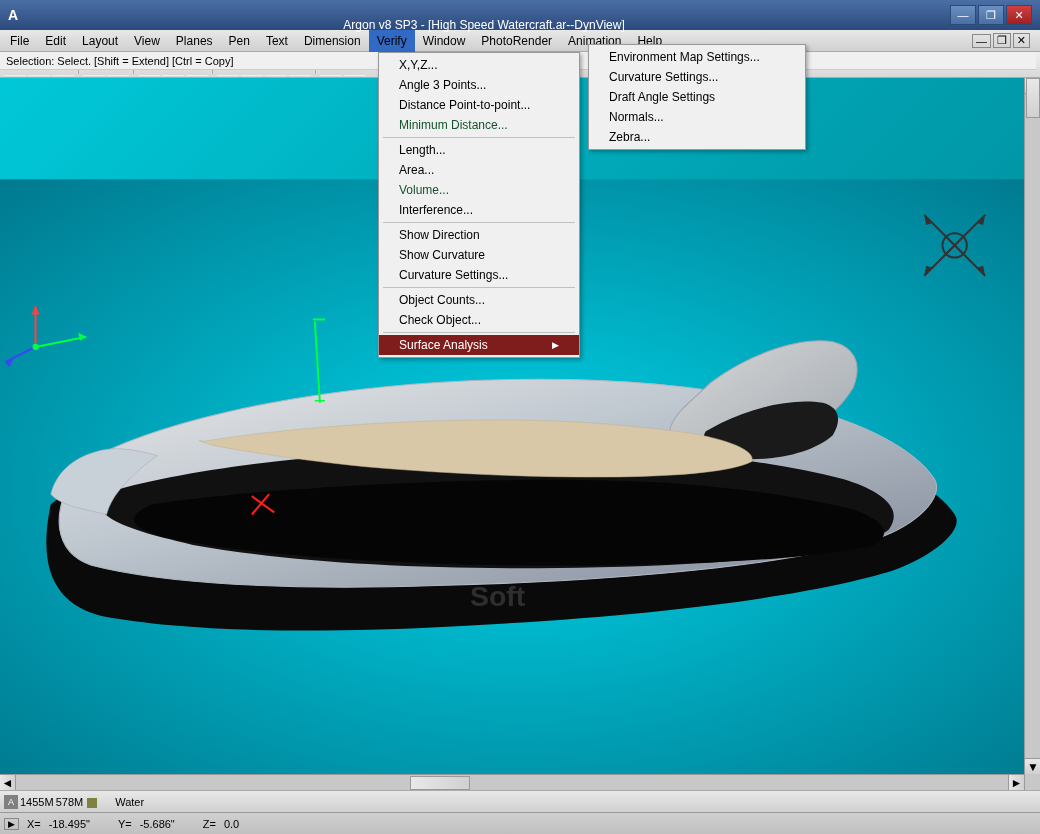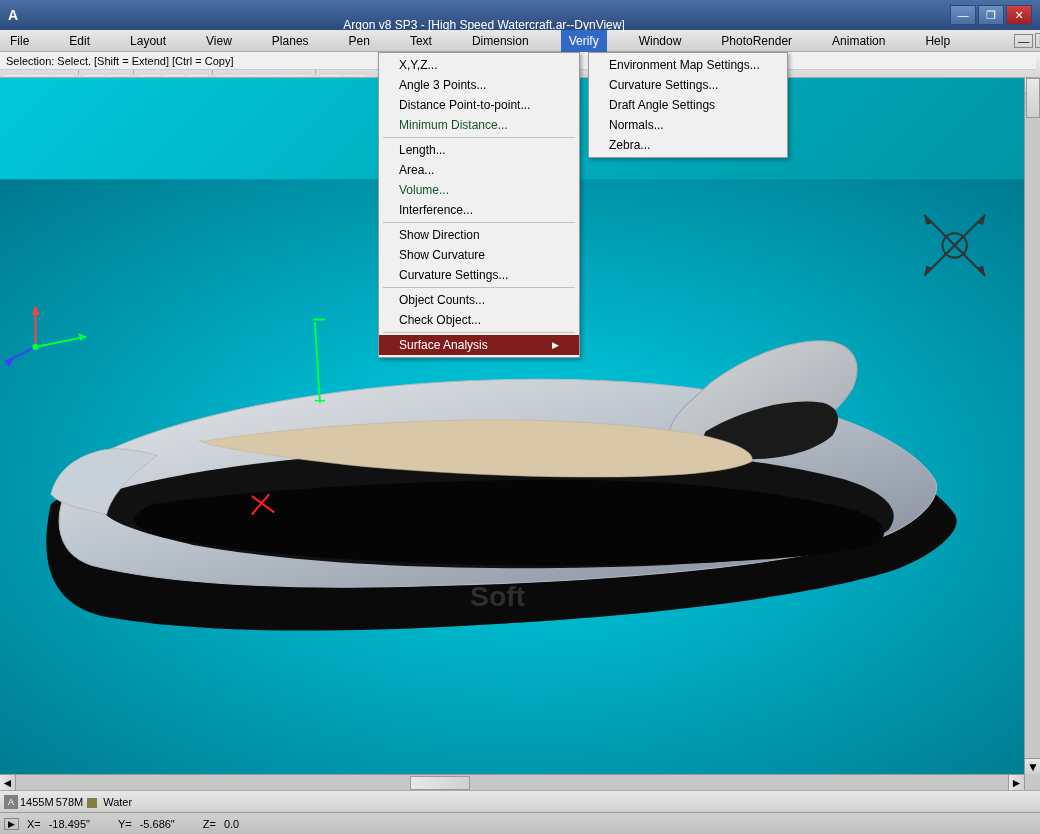--- a/index.html
+++ b/index.html
@@ -30,34 +30,33 @@
 
     
     #menu-bar {
       width: 100%;
       height: 22px;
       background: linear-gradient(to bottom, #e8e8e8, #d0d0d0);
       border-bottom: 1px solid #aaa;
       display: flex;
       align-items: center;
       padding: 0 2px;
-      gap: 24px;
     }
     .menu-item {
       padding: 2px 8px;
       height: 22px;
       display: flex; align-items: center;
       cursor: pointer;
       font-size: 12px;
       color: #000;
       position: relative;
     }
     .menu-item:hover, .menu-item.active {
       background: #316ac5;
-      color: #ffffff;
+      color: #000000;
     }
     
     #toolbar {
       width: 100%;
       height: 26px;
       background: linear-gradient(to bottom, #f0f0f0, #d8d8d8);
       border-bottom: 1px solid #aaa;
       display: flex;
       align-items: center;
       padding: 0 4px;
@@ -193,23 +192,23 @@
       background: #316ac5;
       color: white;
     }
     .dropdown-item.disabled { color: #14532d; cursor: default; }
     .dropdown-sep { height: 1px; background: #c0c0c0; margin: 2px 4px; }
     .dropdown-arrow { font-size: 9px; }
 
     
     #surface-submenu {
       position: absolute;
-      top: 52px;
+      top: 44px;
       left: 588px;
-      width: 200px;
+      width: 218px;
       background: #f0f0f0;
       border: 1px solid #999;
       box-shadow: 2px 2px 4px rgba(0,0,0,0.3);
       z-index: 1001;
       padding: 2px 0;
     }
 
     
     #selection-status {
       position: absolute;
@@ -381,21 +380,21 @@
   <div id="scroll-bottom-thumb"></div>
   <div style="position:absolute;right:0;width:16px;height:16px;background:linear-gradient(to right,#e8e8e8,#d0d0d0);border-left:1px solid #999;display:flex;align-items:center;justify-content:center;cursor:pointer;">►</div>
 </div>
 
 <div id="status-bar">
   <div style="display:flex;align-items:center;gap:2px;">
     <span style="background:#808080;width:14px;height:14px;display:inline-flex;align-items:center;justify-content:center;font-size:9px;color:white;">A</span>
     <span>1455M</span>
     <span>578M</span>
   </div>
-  <div style="display:flex;align-items:flex-end;margin-left:4px;gap:6px;">
+  <div style="display:flex;align-items:flex-end;margin-left:4px;gap:18px;">
     <span style="background:#808040;width:10px;height:10px;display:inline-block;"></span>
     <span>Water</span>
   </div>
 </div>
 
 <div id="bottom-bar">
   <div style="display:flex;align-items:center;gap:2px;">
     <span style="border:1px solid #888;padding:0 3px;cursor:pointer;font-size:9px;">▶</span>
   </div>
   <span>X=</span>

